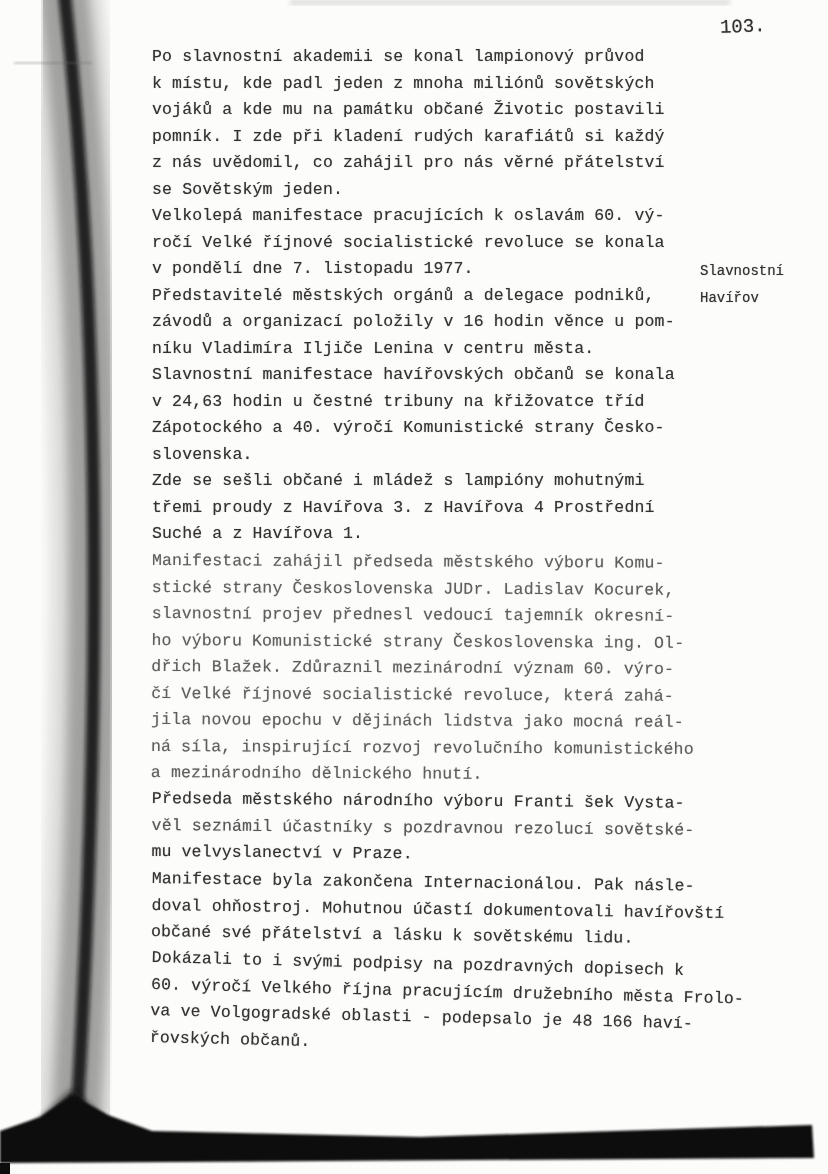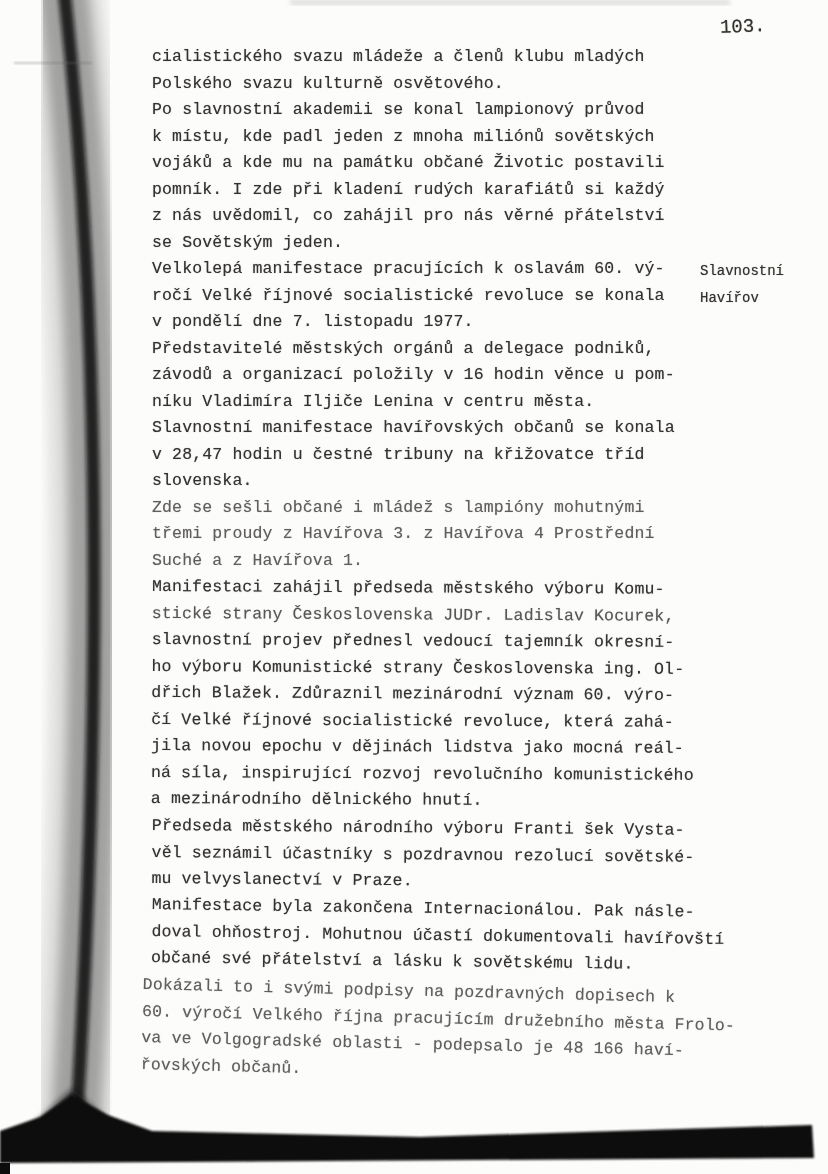--- a/index.html
+++ b/index.html
@@ -64,44 +64,41 @@
 
     <path d="M 0,1131 L 40,1117 L 72,1095 L 108,1115 L 152,1131 L 420,1137 L 812,1125 L 814,1158 L 0,1163 Z" fill="#0c0c0c" filter="url(#b1)"></path>
 
     <rect x="0" y="1163" width="10" height="11" fill="#0c0c0c"></rect>
   </svg>
 
   <div class="page-number">103.</div>
 
   <div class="text-block">
       <div class="para">
-        <div class="line">cialistického svazu mládeže a členů klubu mladých</div>
-        <div class="line">Polského svazu kulturně osvětového.</div>
-      </div>
-      <div class="para">
         <div class="line">Po slavnostní akademii se konal lampionový průvod</div>
         <div class="line">k místu, kde padl jeden z mnoha miliónů sovětských</div>
         <div class="line">vojáků a kde mu na památku občané Životic postavili</div>
         <div class="line">pomník. I zde při kladení rudých karafiátů si každý</div>
         <div class="line">z nás uvědomil, co zahájil pro nás věrné přátelství</div>
         <div class="line">se Sovětským jeden.</div>
       </div>
       <div class="para">
         <div class="line">Velkolepá manifestace pracujících k oslavám 60. vý-</div>
         <div class="line">ročí Velké říjnové socialistické revoluce se konala</div>
         <div class="line">v pondělí dne 7. listopadu 1977.</div>
       </div>
       <div class="para">
         <div class="line">Představitelé městských orgánů a delegace podniků,</div>
         <div class="line">závodů a organizací položily v 16 hodin věnce u pom-</div>
         <div class="line">níku Vladimíra Iljiče Lenina v centru města.</div>
       </div>
       <div class="para">
         <div class="line">Slavnostní manifestace havířovských občanů se konala</div>
-        <div class="line">v 28,47 hodin u čestné tribuny na křižovatce tříd</div>
+        <div class="line">v 24,63 hodin u čestné tribuny na křižovatce tříd</div>
+        <div class="line">Zápotockého a 40. výročí Komunistické strany Česko-</div>
         <div class="line">slovenska.</div>
       </div>
       <div class="para">
         <div class="line">Zde se sešli občané i mládež s lampióny mohutnými</div>
         <div class="line">třemi proudy z Havířova 3. z Havířova 4 Prostřední</div>
         <div class="line">Suché a z Havířova 1.</div>
       </div>
       <div class="para" style="transform: rotate(0.3deg);">
         <div class="line">Manifestaci zahájil předseda městského výboru Komu-</div>
         <div class="line">stické strany Československa JUDr. Ladislav Kocurek,</div>

